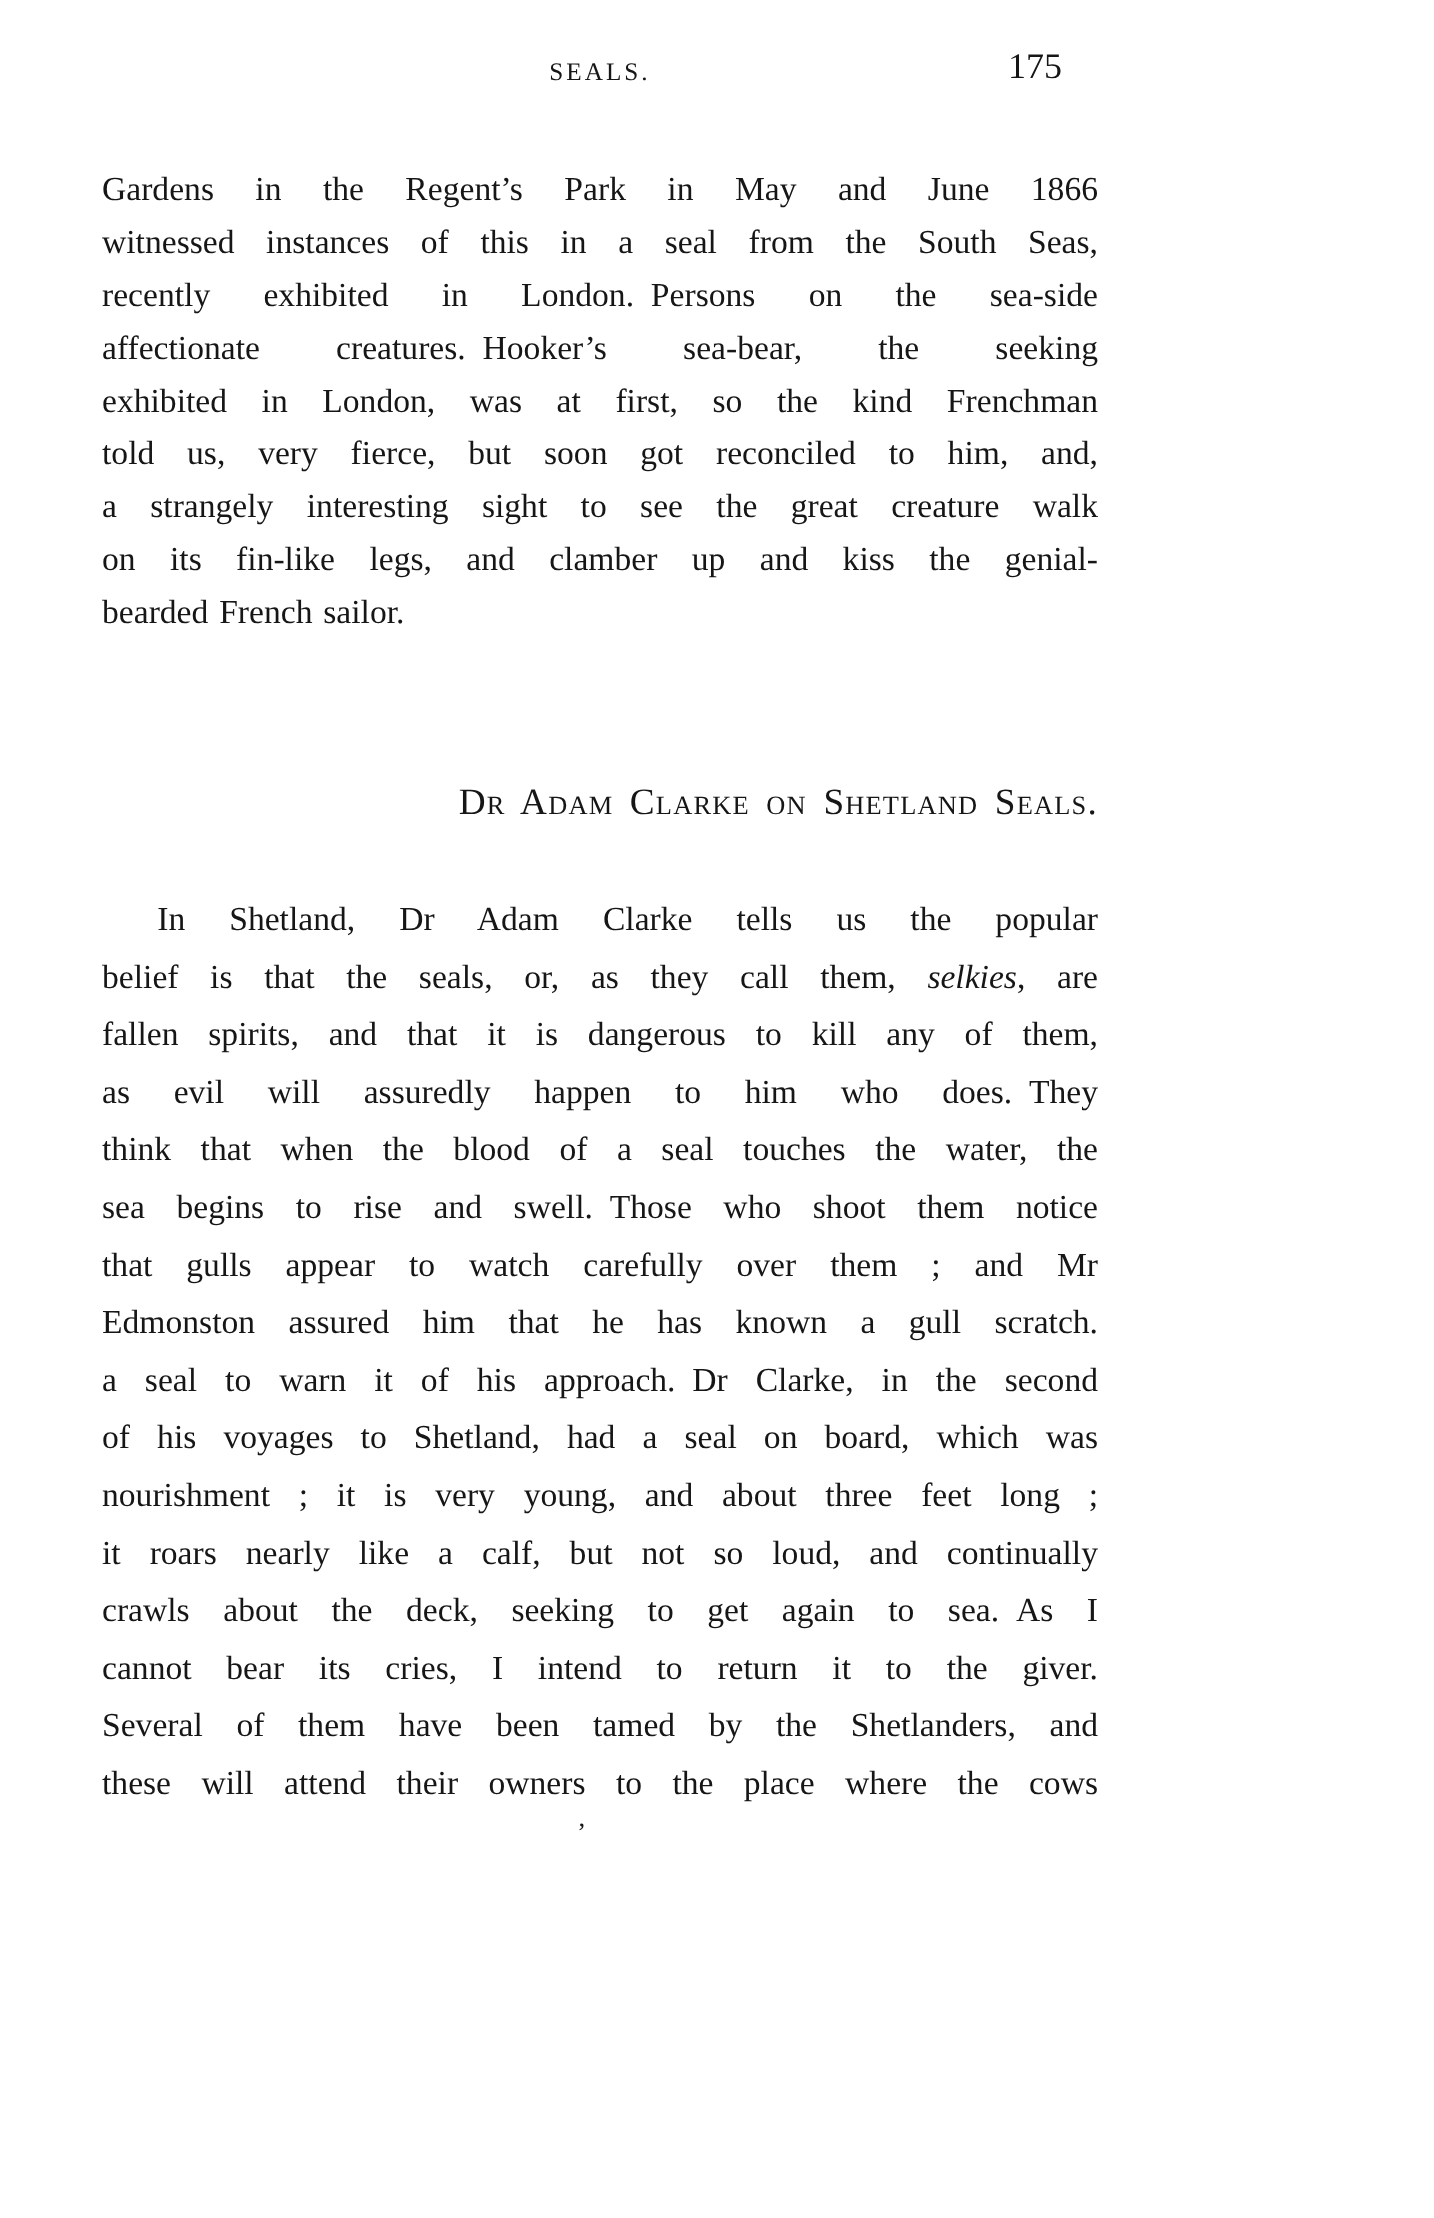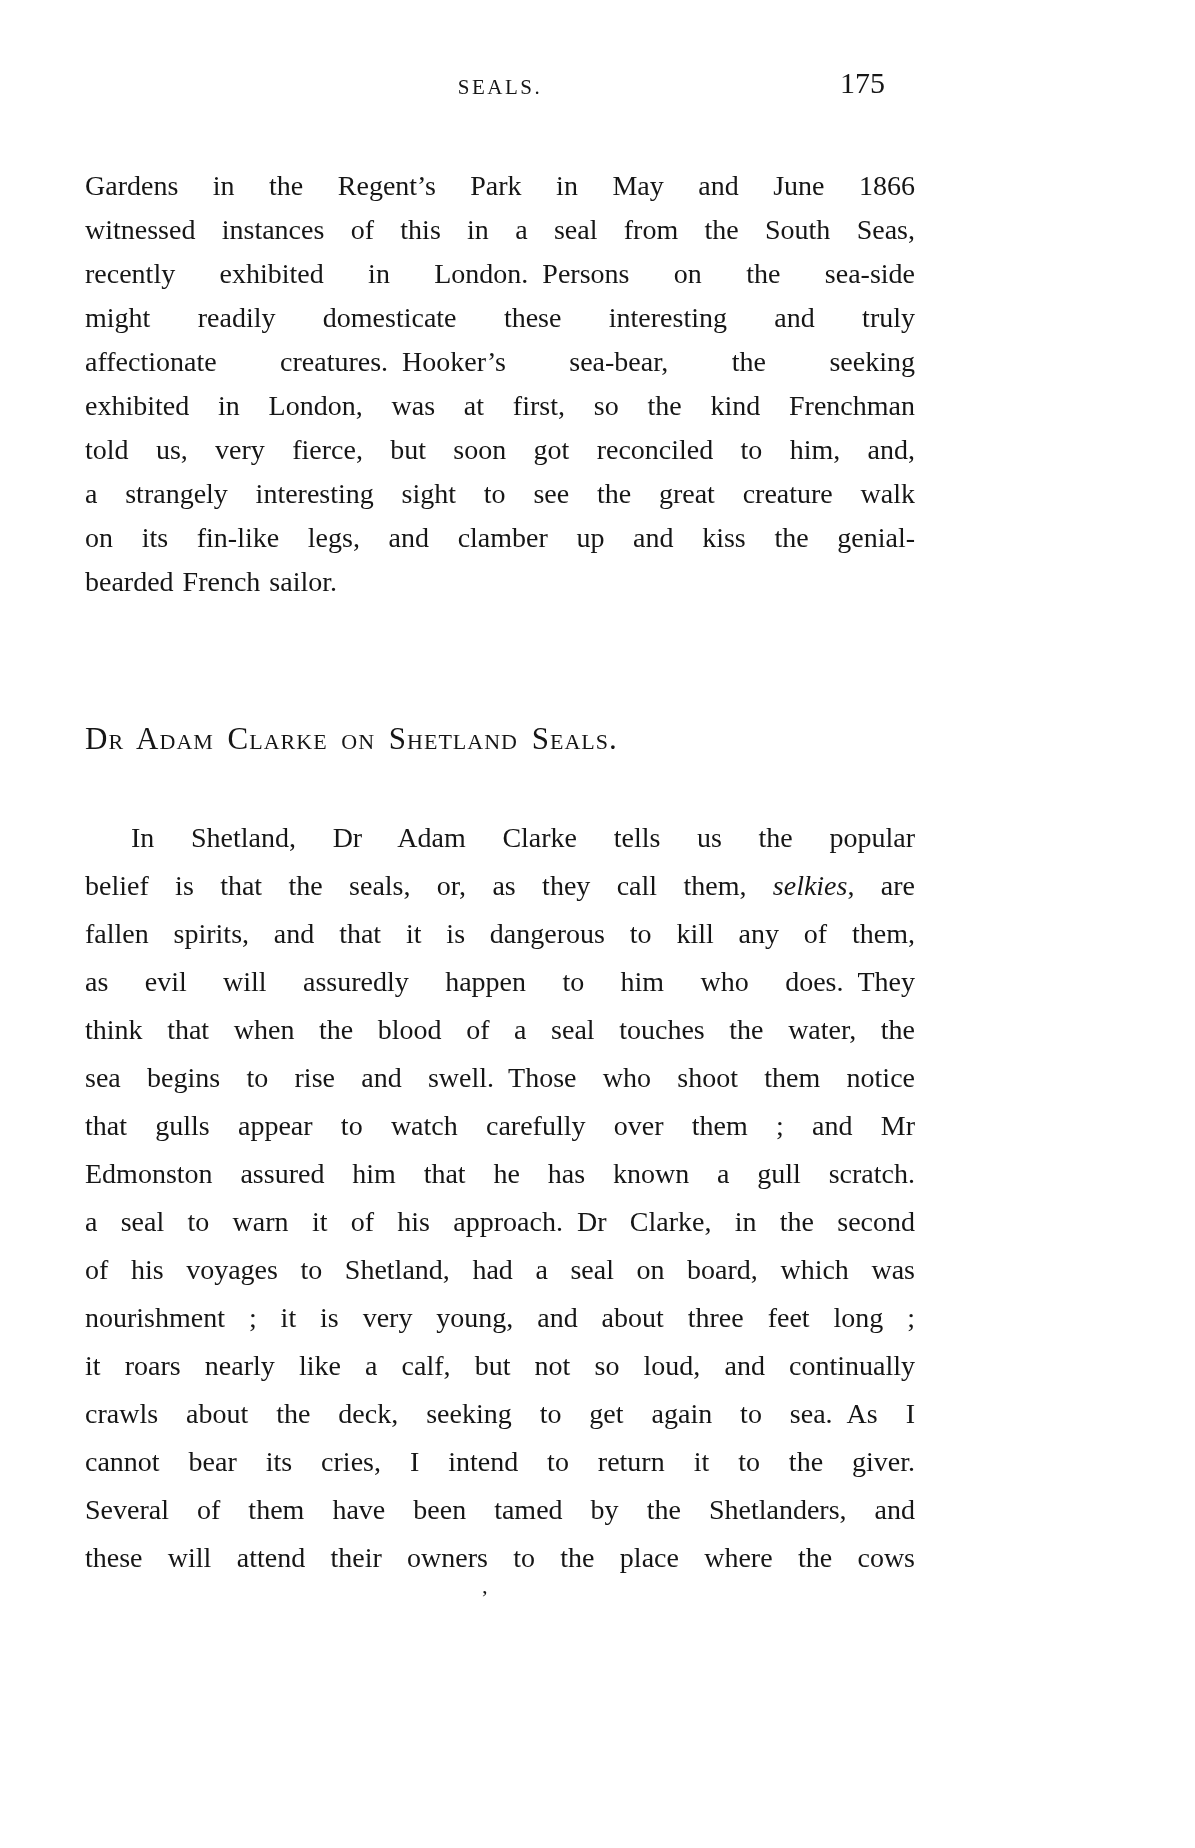--- a/index.html
+++ b/index.html
@@ -19,21 +19,21 @@
   }
   .text-block {
     position: absolute;
     left: 85px;
     top: 0;
     width: 830px;
   }
   .running-header {
     position: relative;
     height: 38px;
-    margin-top: 66px;
+    margin-top: 39px;
   }
   .header-title {
     position: absolute;
     left: 0; right: 0;
     top: 9px;
     text-align: center;
     font-size: 21px;
     letter-spacing: 2.5px;
   }
   .page-number {
@@ -49,21 +49,21 @@
   #paragraph-2 .line { line-height: 48px; }
   .line {
     text-align: justify;
     text-align-last: justify;
     word-spacing: 2px;
   }
   .line.short { text-align-last: left; }
   .line.indent { text-indent: 46px; }
   .section-heading {
     margin-top: 116px;
-    text-align: left;
+    text-align: right;
     font-variant: small-caps;
     font-weight: normal;
     font-size: 31px;
     letter-spacing: 1px;
     word-spacing: 5px;
     line-height: 38px;
   }
   .italic-term { font-style: italic; }
   .stray-mark {
     margin-top: 4px;
@@ -80,21 +80,20 @@
 
     <header class="running-header">
       <span class="header-title">SEALS.</span>
       <span class="page-number">175</span>
     </header>
 
     <section class="paragraph" id="paragraph-1">
         <div class="line"><span>Gardens in the Regent’s Park in May and June 1866</span></div>
         <div class="line"><span>witnessed instances of this in a seal from the South Seas,</span></div>
         <div class="line"><span>recently exhibited in London. Persons on the sea-side</span></div>
-        <div class="line"><span>might readily domesticate these interesting and truly</span></div>
         <div class="line"><span>affectionate creatures. Hooker’s sea-bear, the seeking</span></div>
         <div class="line"><span>exhibited in London, was at first, so the kind Frenchman</span></div>
         <div class="line"><span>told us, very fierce, but soon got reconciled to him, and,</span></div>
         <div class="line"><span>a strangely interesting sight to see the great creature walk</span></div>
         <div class="line"><span>on its fin-like legs, and clamber up and kiss the genial-</span></div>
         <div class="line short"><span>bearded French sailor.</span></div>
       </section>
 
     <h2 class="section-heading">Dr Adam Clarke on Shetland Seals.</h2>
 

